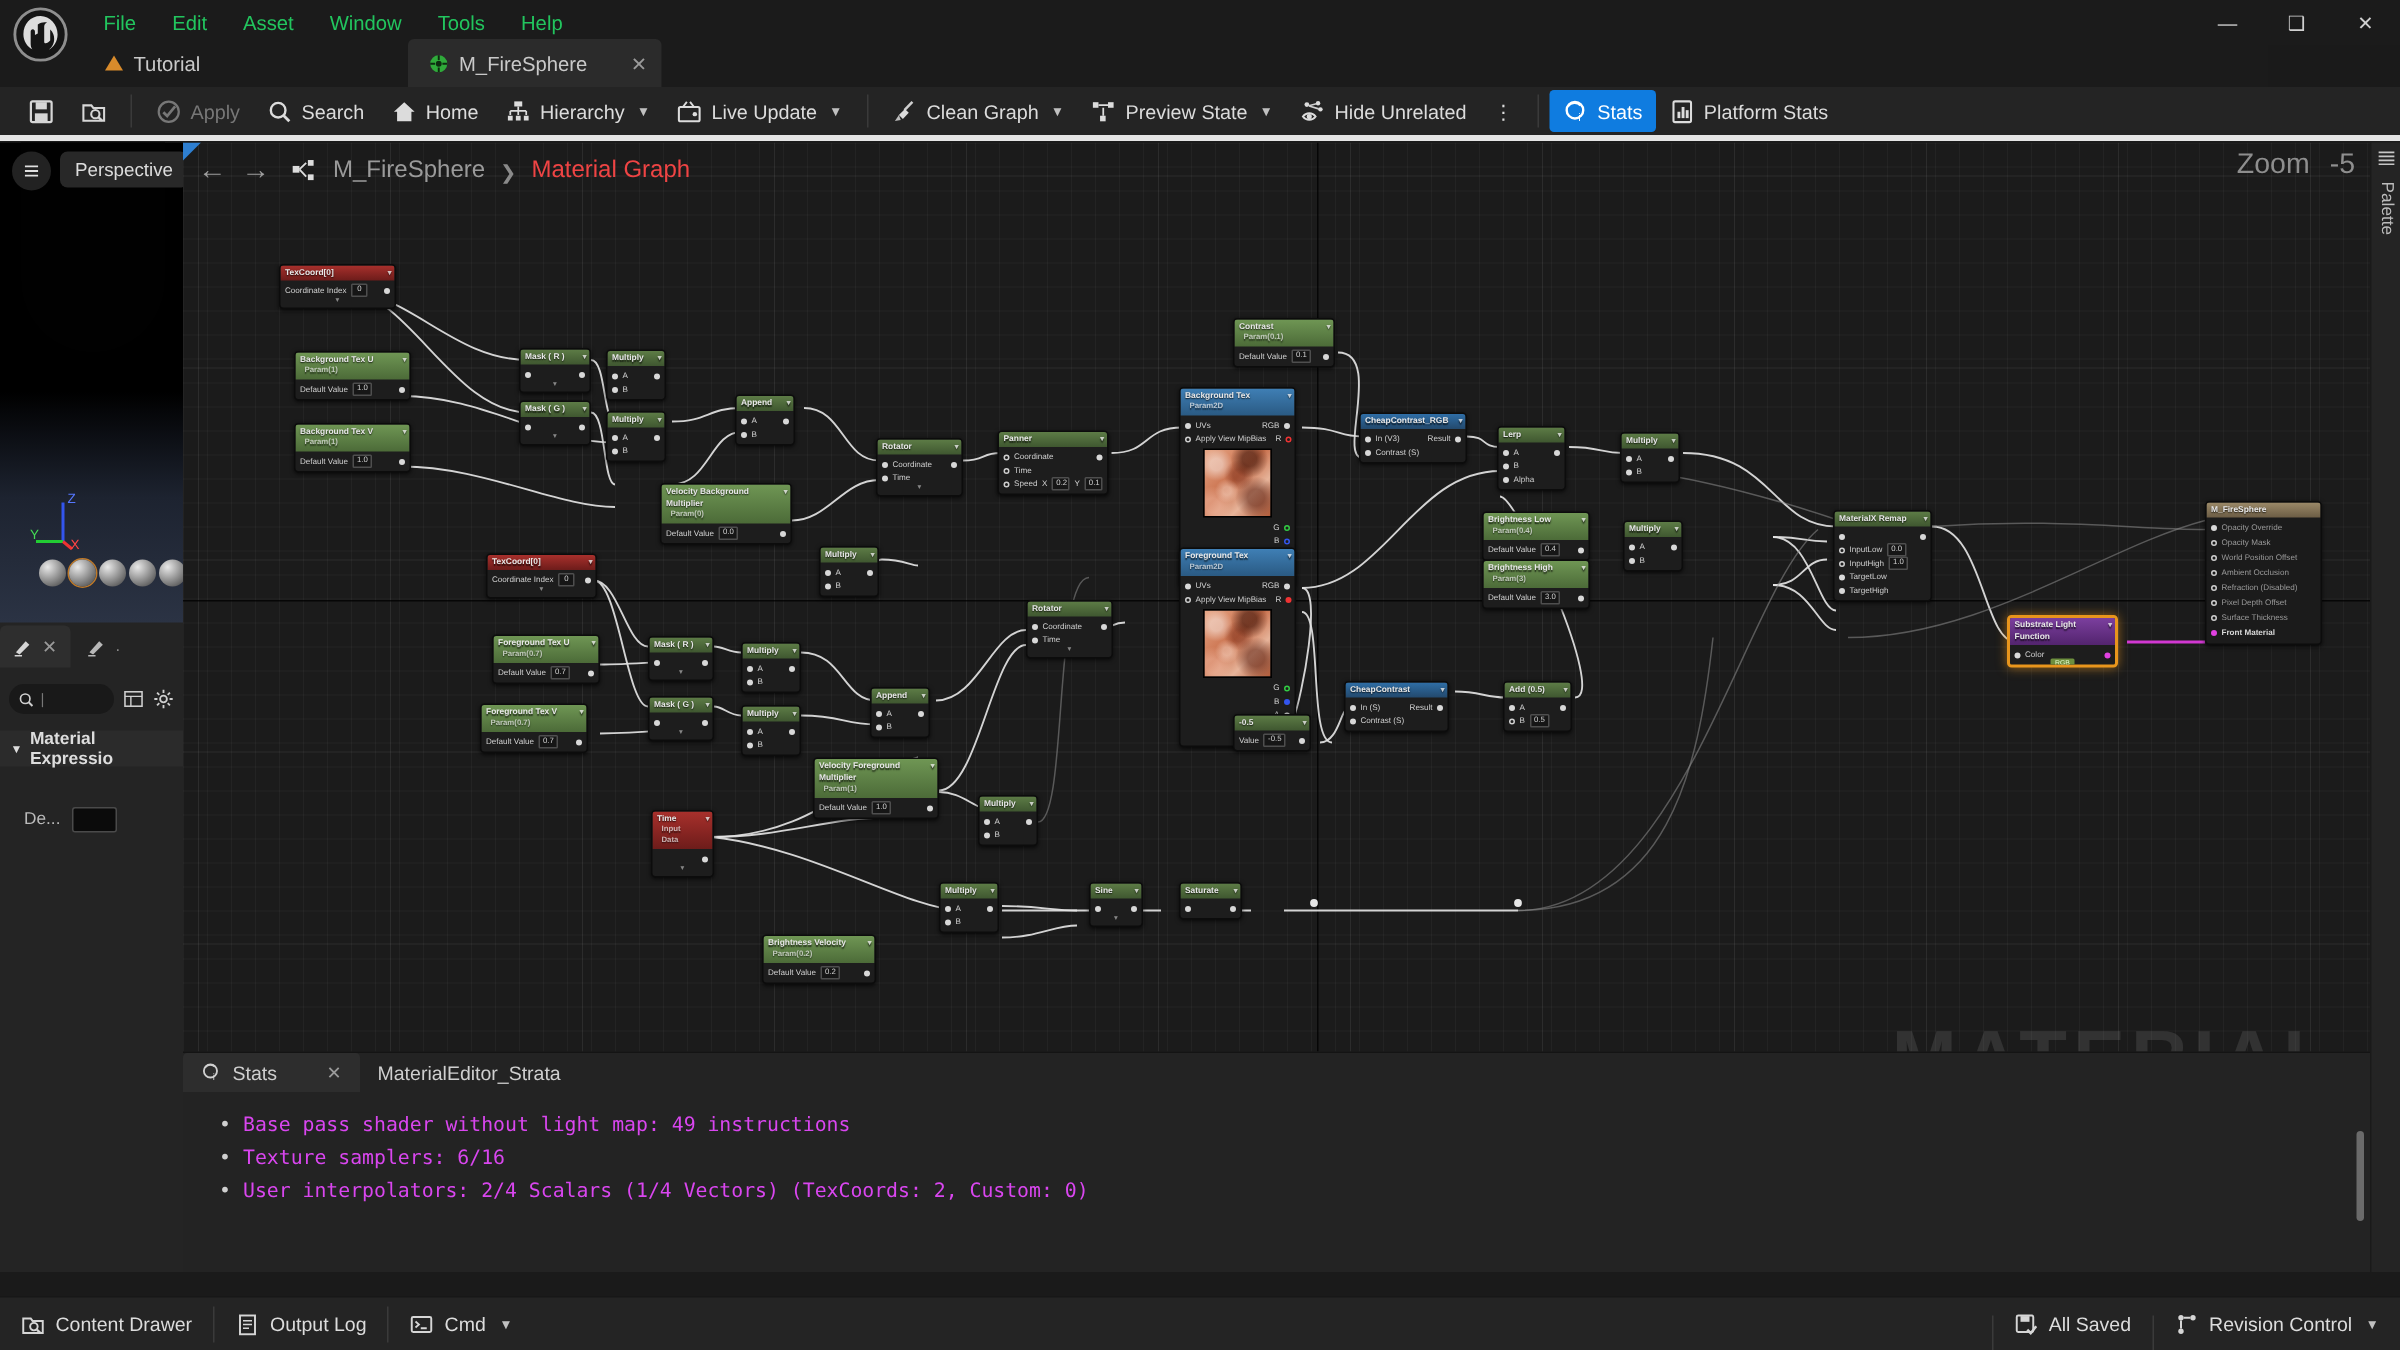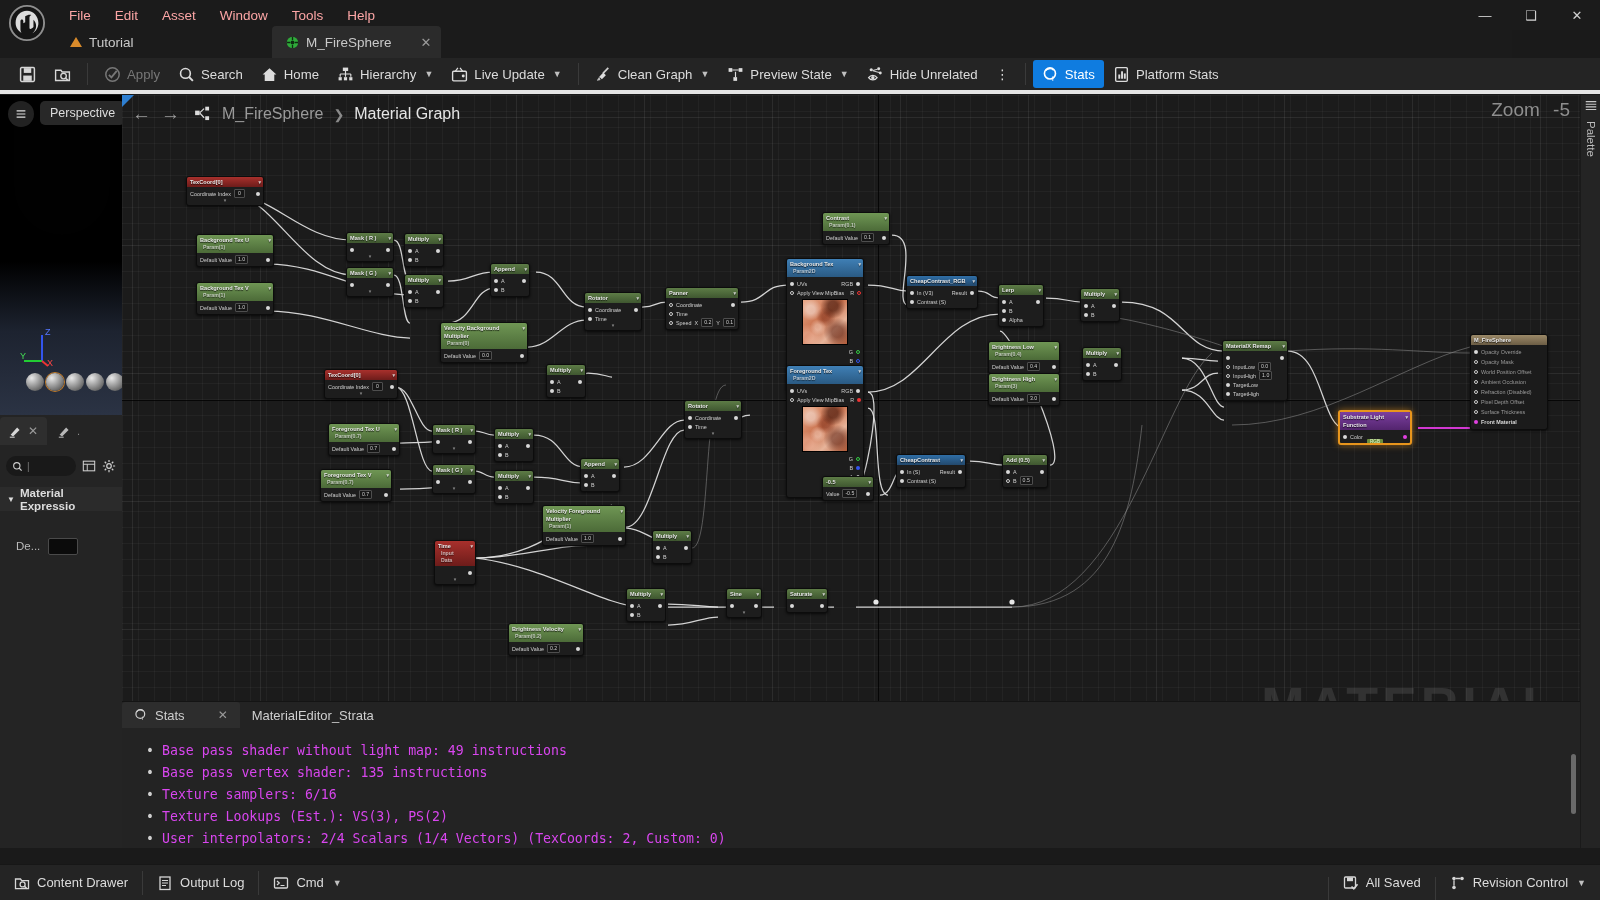--- a/index.html
+++ b/index.html
@@ -5,21 +5,21 @@
   * { box-sizing: border-box; margin:0; padding:0; }
   html,body{ width:1600px; height:900px; overflow:hidden; background:#1a1a1a;
     font-family:"Liberation Sans", sans-serif; color:#d6d6d6; }
   #app{ position:relative; width:1600px; height:900px; }
 
   
   .titlebar{ position:absolute; left:0; top:0; width:1600px; height:30px;
      background:#1b1b1b; display:flex; align-items:center; }
   .ue-logo{ position:absolute; left:8px; top:4px; width:38px; height:38px; z-index:5;}
   .menubar{ display:flex; margin-left:58px; gap:2px; }
-  .menu-item{ font-size:13.5px; color:#fca5a5; padding:4px 11px; border-radius:2px; cursor:default;}
+  .menu-item{ font-size:13.5px; color:#22c55e; padding:4px 11px; border-radius:2px; cursor:default;}
   .win-ctrls{ position:absolute; right:0; top:0; height:30px; display:flex; }
   .win-btn{ width:46px; height:30px; display:flex; align-items:center; justify-content:center;
      color:#d0d0d0; font-size:13px;}
 
   
   .tabrow{ position:absolute; left:0; top:26px; width:1512px; height:32px; background:#1b1b1b; }
   .tab{ position:absolute; height:32px; display:flex; align-items:center; gap:7px;
      padding:0 14px; font-size:13.5px; color:#c9c9c9; border-radius:4px 4px 0 0;}
   .tab.tutorial{ left:56px; background:transparent; }
   .tab.active{ left:272px; background:#2b2b2b; padding-right:10px;}
@@ -78,21 +78,21 @@
        linear-gradient(to bottom, rgba(255,255,255,.075) 1px, transparent 1px);
      background-size: 16px 16px, 16px 16px, 128px 128px, 128px 128px;
      background-position: 0 0, 0 0, 10px 22px, 10px 22px; }
   .axisline-h{ position:absolute; left:0; right:0; top:305px; height:1px; background:rgba(0,0,0,.75);}
   .axisline-v{ position:absolute; top:0; bottom:0; left:756px; width:1px; background:rgba(0,0,0,.75);}
   .breadcrumb{ position:absolute; left:10px; top:8px; display:flex; align-items:center; gap:10px;
      font-size:16px; z-index:20;}
   .bc-arrow{ color:#9d9d9d; font-size:19px; }
   .bc-asset{ color:#9a9a9a; }
   .bc-sep{ color:#8a8a8a; font-size:13px;}
-  .bc-cur{ color:#e5e5e5; }
+  .bc-cur{ color:#ef4444; }
   .zoomlbl{ position:absolute; right:10px; top:4px; font-size:19px; color:#8e8e8e; z-index:20;}
   .watermark{ position:absolute; right:22px; bottom:112px; font-size:52px; letter-spacing:4px;
      font-weight:bold; color:rgba(255,255,255,.10); z-index:1;}
   .corner-tri{ position:absolute; left:0; top:0; width:0;height:0;
      border-top:12px solid #2e7fd1; border-right:12px solid transparent; z-index:22;}
 
   
   .palette{ position:absolute; right:0; top:95px; width:20px; bottom:52px; background:#242424;
      border-left:1px solid #1a1a1a;}
   .palette .plabel{ position:absolute; top:44px; left:-14px; width:48px; transform:rotate(90deg);
@@ -1222,23 +1222,21 @@
           </svg>
         <span>Stats</span>
         <span class="x">✕</span>
       </div>
       <div class="sp-tab">
         <span>MaterialEditor_Strata</span>
       </div>
     </div>
     <ul class="sp-body" id="stats-lines">
         <li>Base pass shader without light map: 49 instructions</li>
-        <li>Base pass vertex shader: 135 instructions</li>
         <li>Texture samplers: 6/16</li>
-        <li>Texture Lookups (Est.): VS(3), PS(2)</li>
         <li>User interpolators: 2/4 Scalars (1/4 Vectors) (TexCoords: 2, Custom: 0)</li>
       </ul>
     <div class="sp-scroll"></div>
   </div>
 
   <div class="statusbar">
     <div class="sb-btn">
       <svg width="16" height="16" viewBox="0 0 16 16">
           <path d="M1.5 4h5l1.2 1.6H14.5v8h-13z" fill="none" stroke="#d6d6d6" stroke-width="1.3"></path>
           <circle cx="8.6" cy="9.4" r="2.5" fill="none" stroke="#d6d6d6" stroke-width="1.3"></circle>

